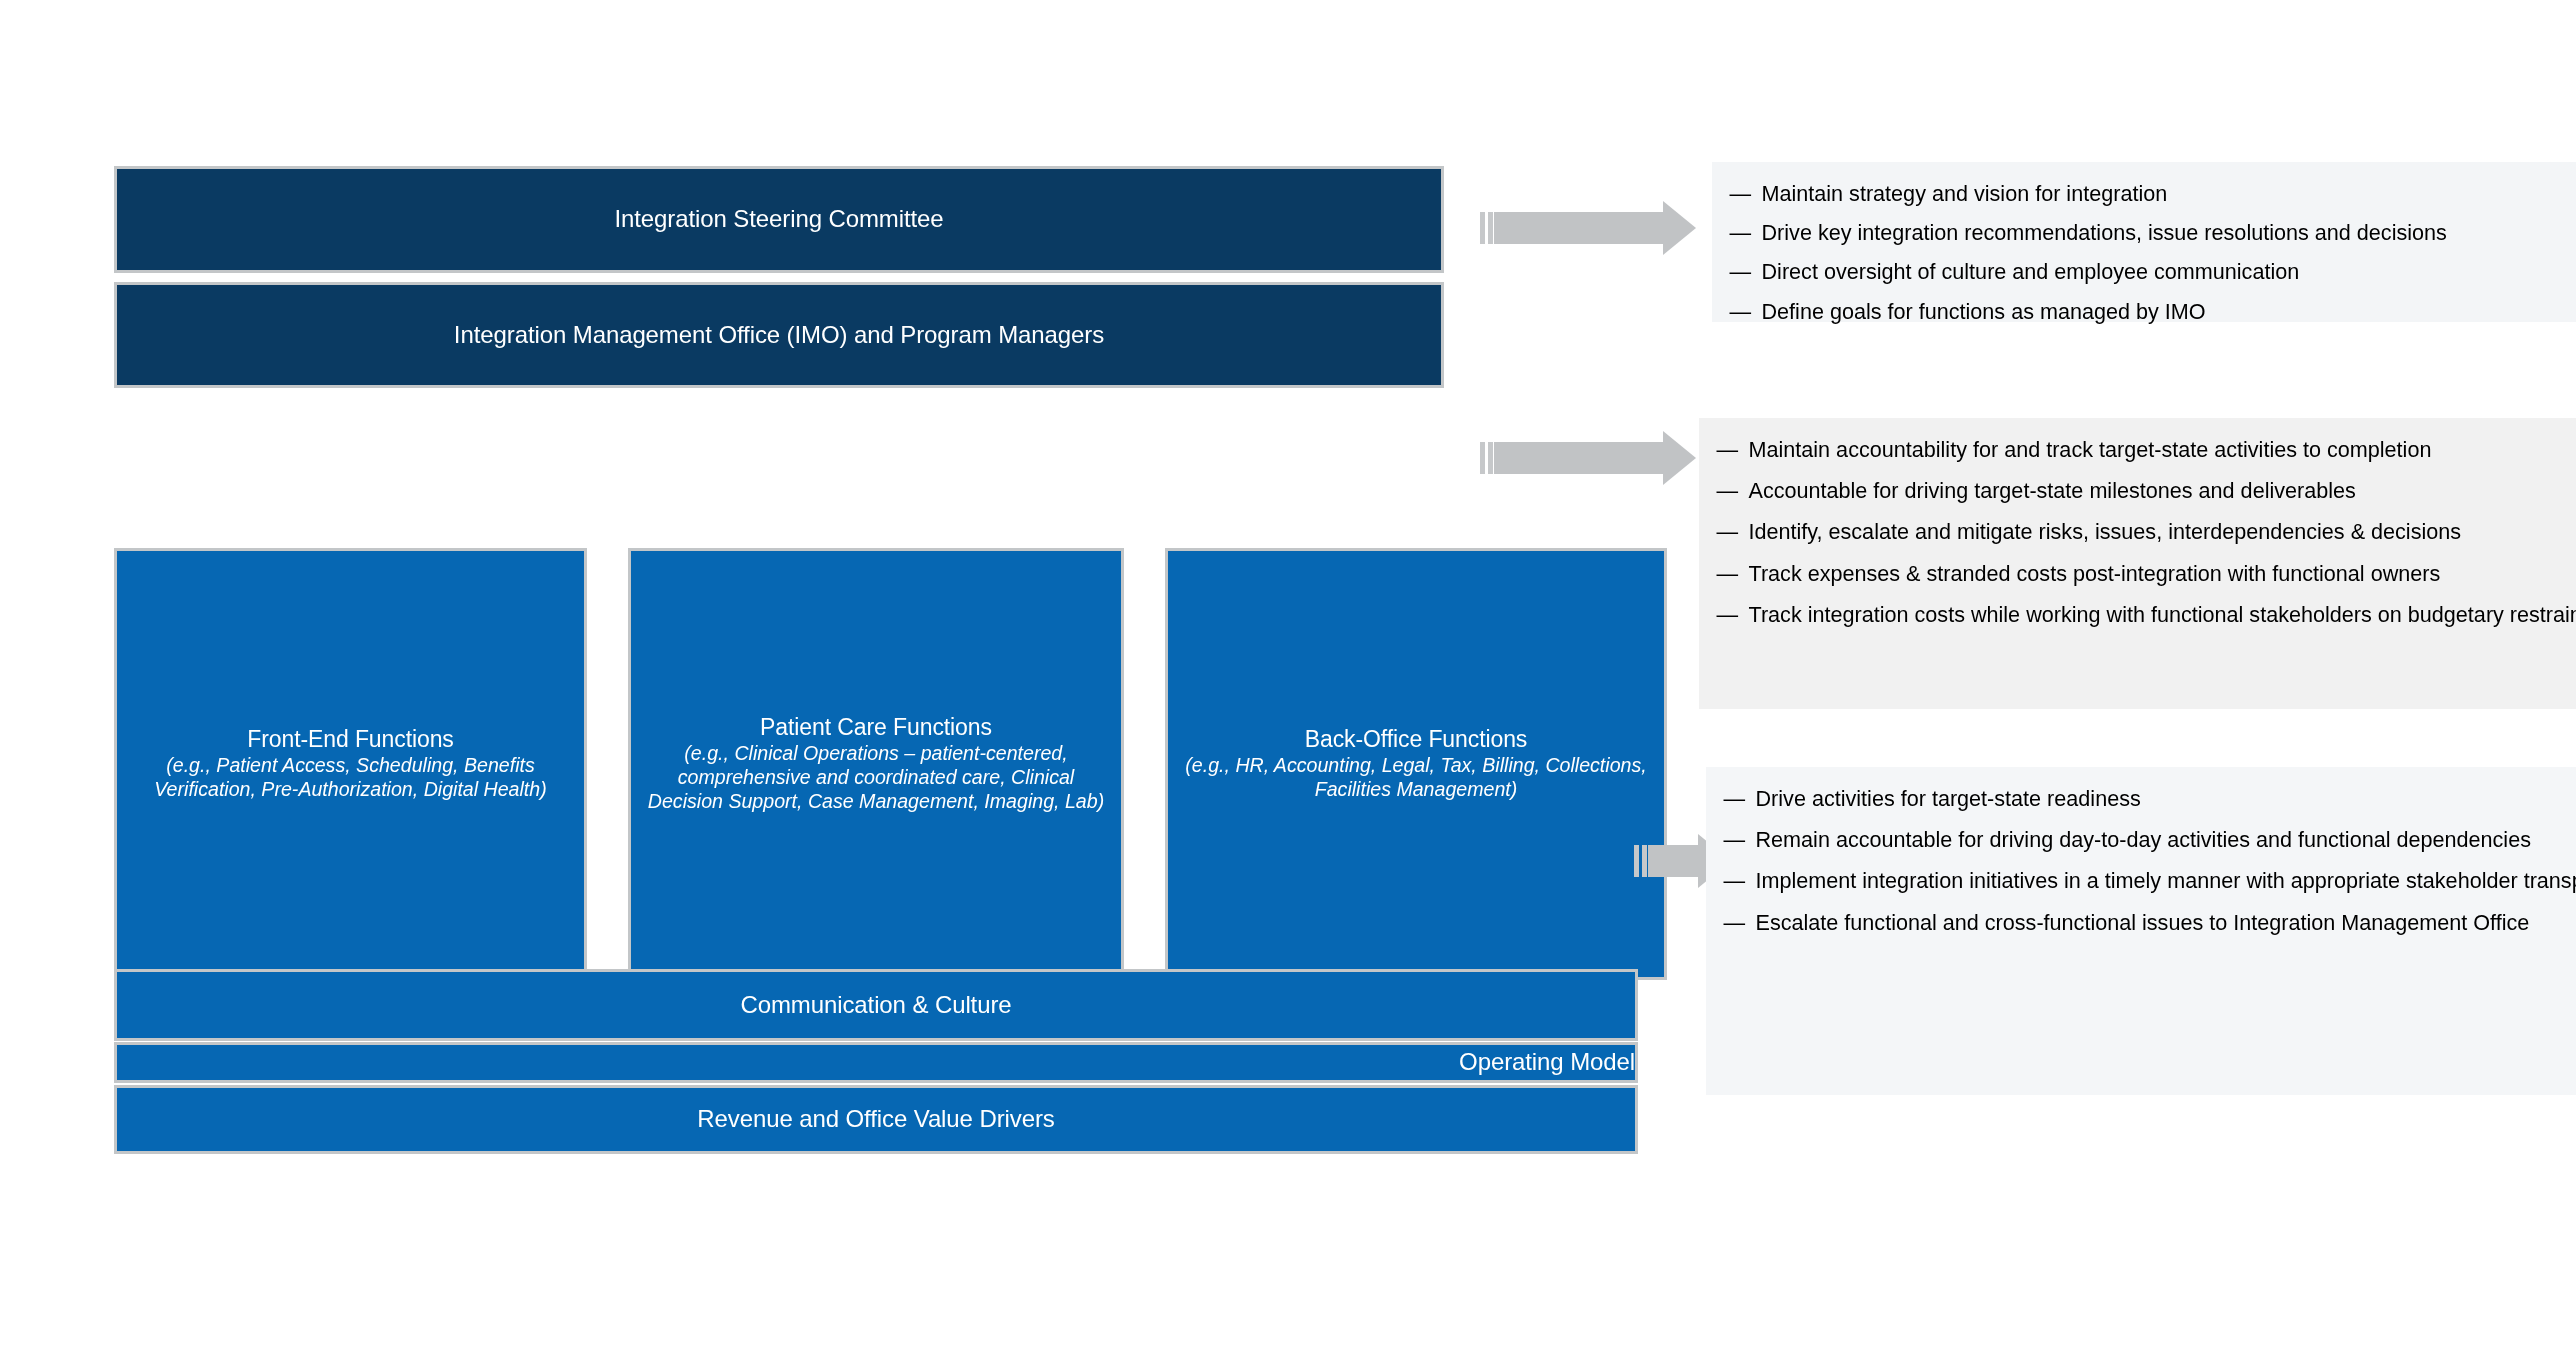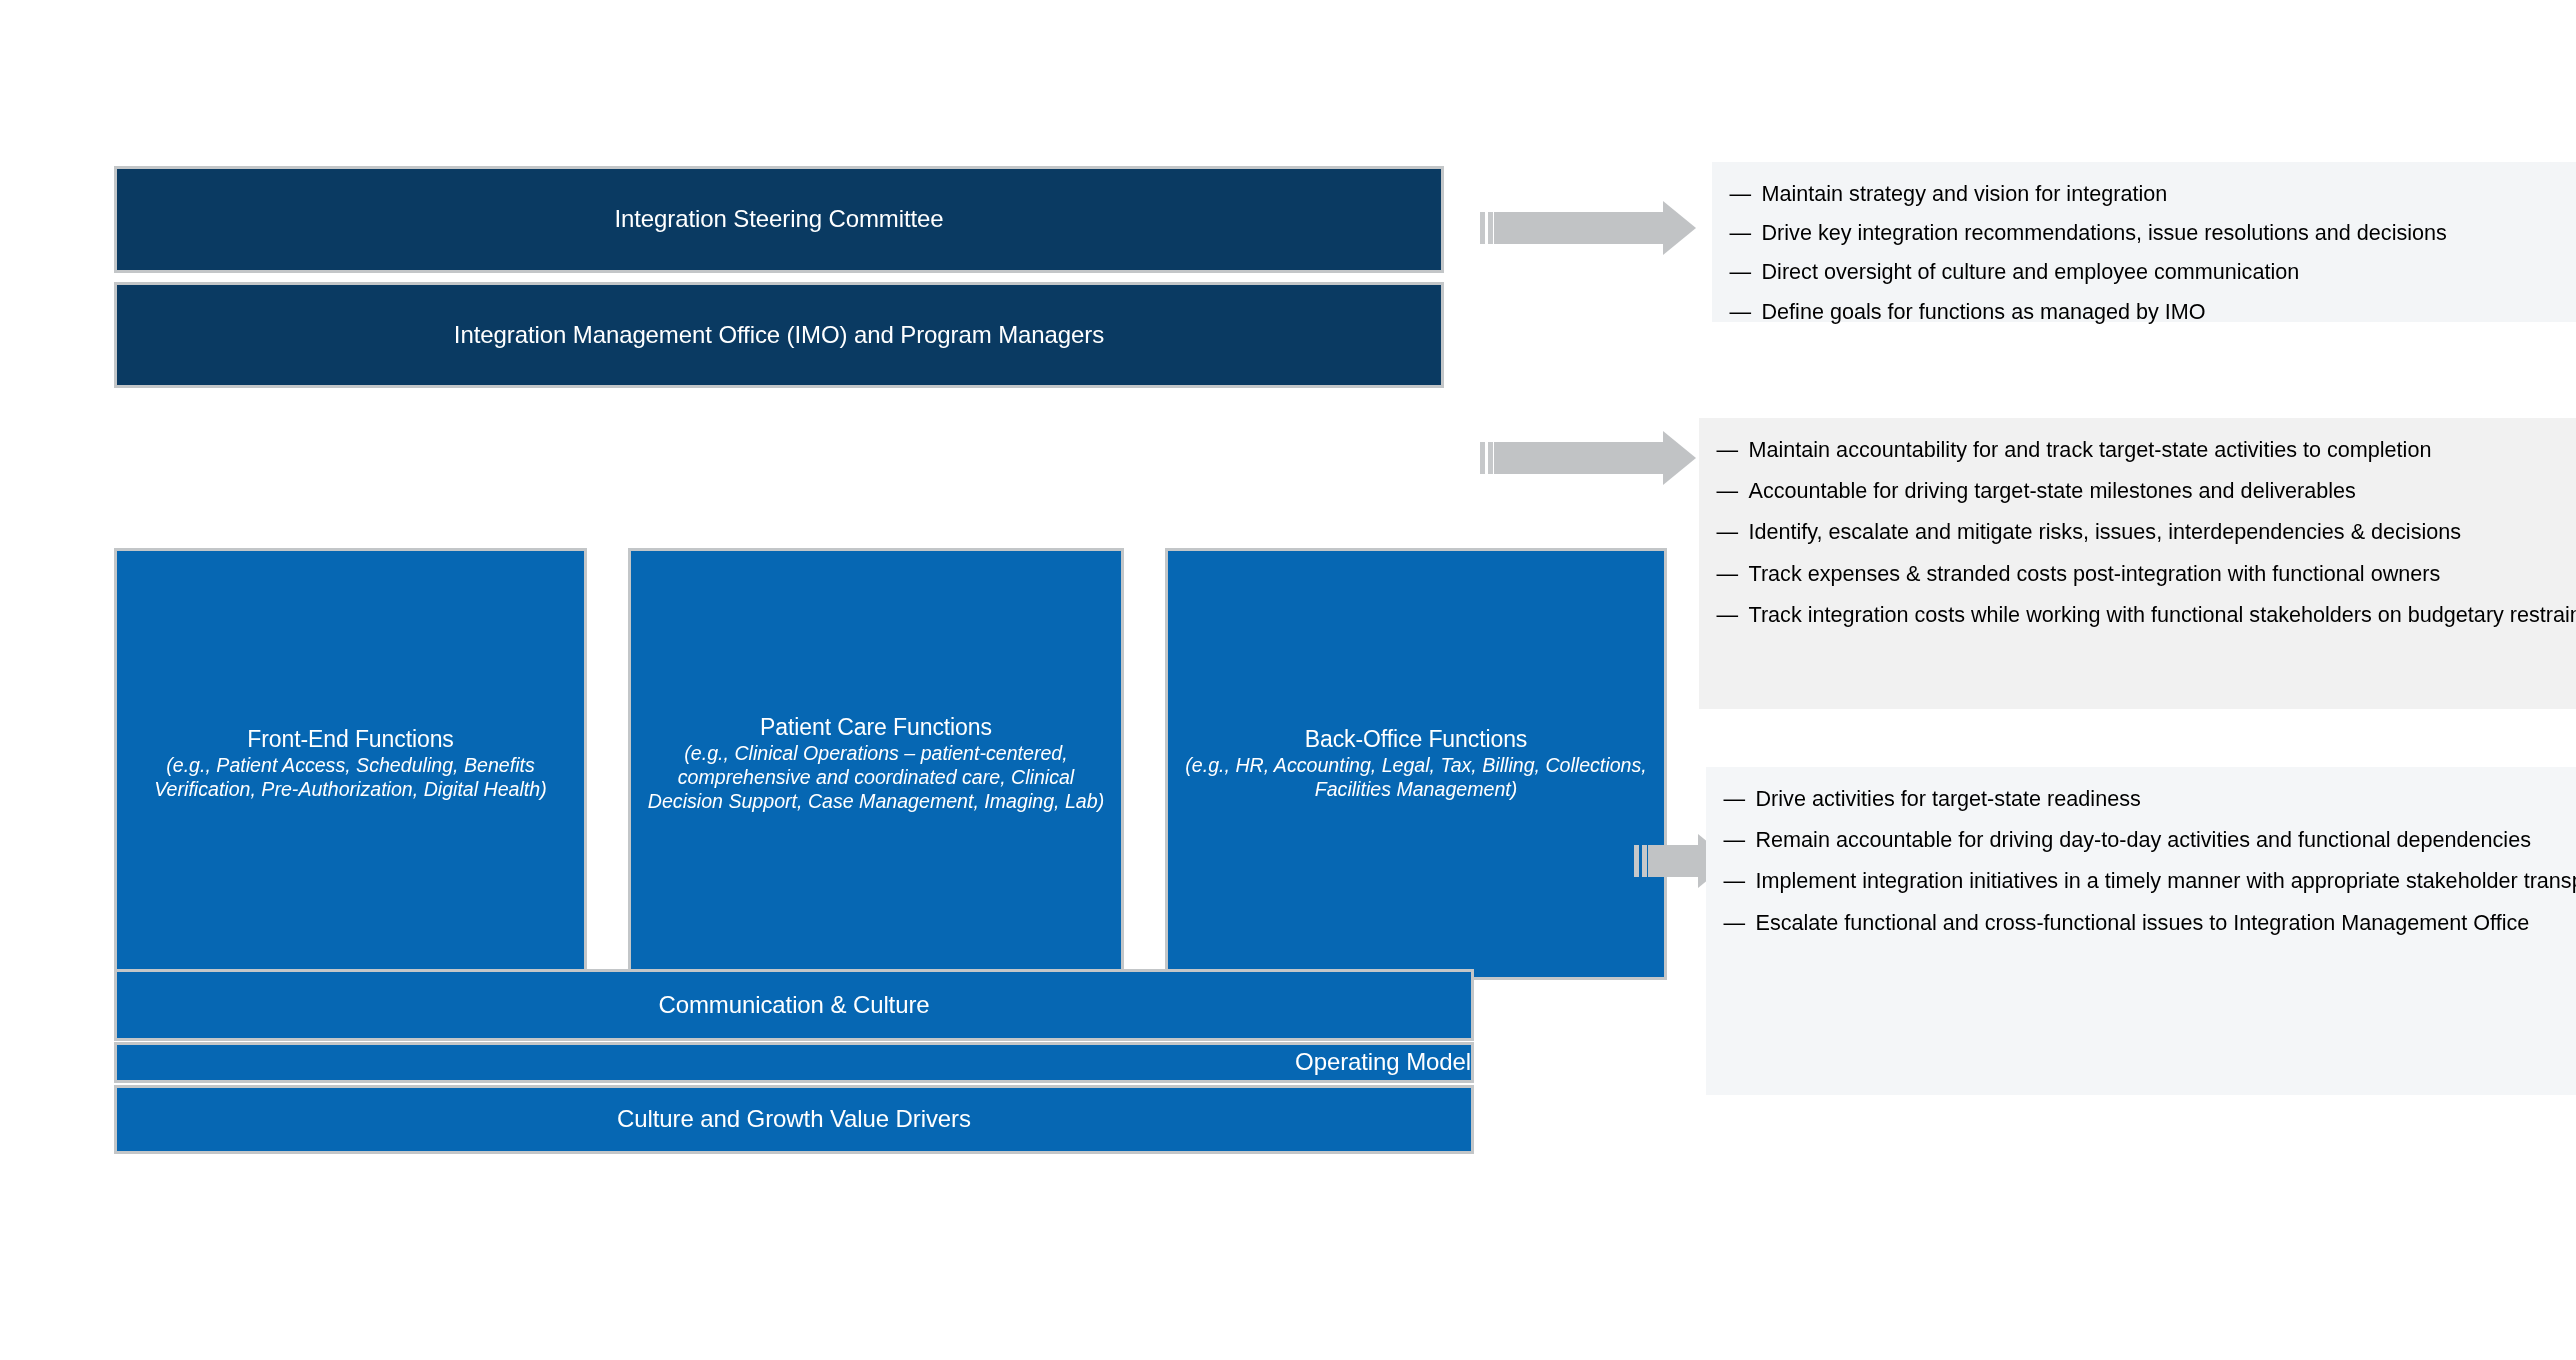--- a/index.html
+++ b/index.html
@@ -49,21 +49,21 @@
   
   .fn-col{top:548px;height:432px;flex-direction:column;padding:0 7.2px;}
   #front-end-functions{left:114px;width:473px;}
   #patient-care-functions{left:628px;width:496px;}
   #back-office-functions{left:1137px;width:502px;margin-left:28px;}
   .fn-col .box-title{font-size:23px;}
   .fn-col .box-sub{font-size:19.6px;}
   .fn-col .inner{display:block;width:100%;}
 
   
-  .bottom-bar{left:114px;width:1360px;}
+  .bottom-bar{left:114px;width:1524px;}
   #bar-communication-culture{top:969px;height:72px;}
   #bar-operating-model{top:1042px;height:41px;justify-content:flex-end;}
   #bar-revenue-growth{top:1085px;height:69px;}
   .bottom-bar .box-title{font-size:24px;}
 
   
   .arrow{position:absolute;height:32px;}
   .arrow .tail-a,.arrow .tail-b{
     position:absolute;top:0;height:100%;width:5.2px;background:#c6c8ca;
   }
@@ -155,21 +155,21 @@
 
   <div class="box blue bottom-bar" id="bar-communication-culture">
     <span class="box-title">Communication &amp; Culture</span>
   </div>
 
   <div class="box blue bottom-bar" id="bar-operating-model">
     <span class="box-title">Operating Model</span>
   </div>
 
   <div class="box blue bottom-bar" id="bar-revenue-growth">
-    <span class="box-title">Culture and Growth Value Drivers</span>
+    <span class="box-title">Revenue and Office Value Drivers</span>
   </div>
 
   <div class="arrow" id="arrow-to-steering">
     <span class="tail-a"></span>
     <span class="tail-b"></span>
     <span class="body"></span>
     <span class="head"></span>
   </div>
 
   <div class="arrow" id="arrow-to-imo">

